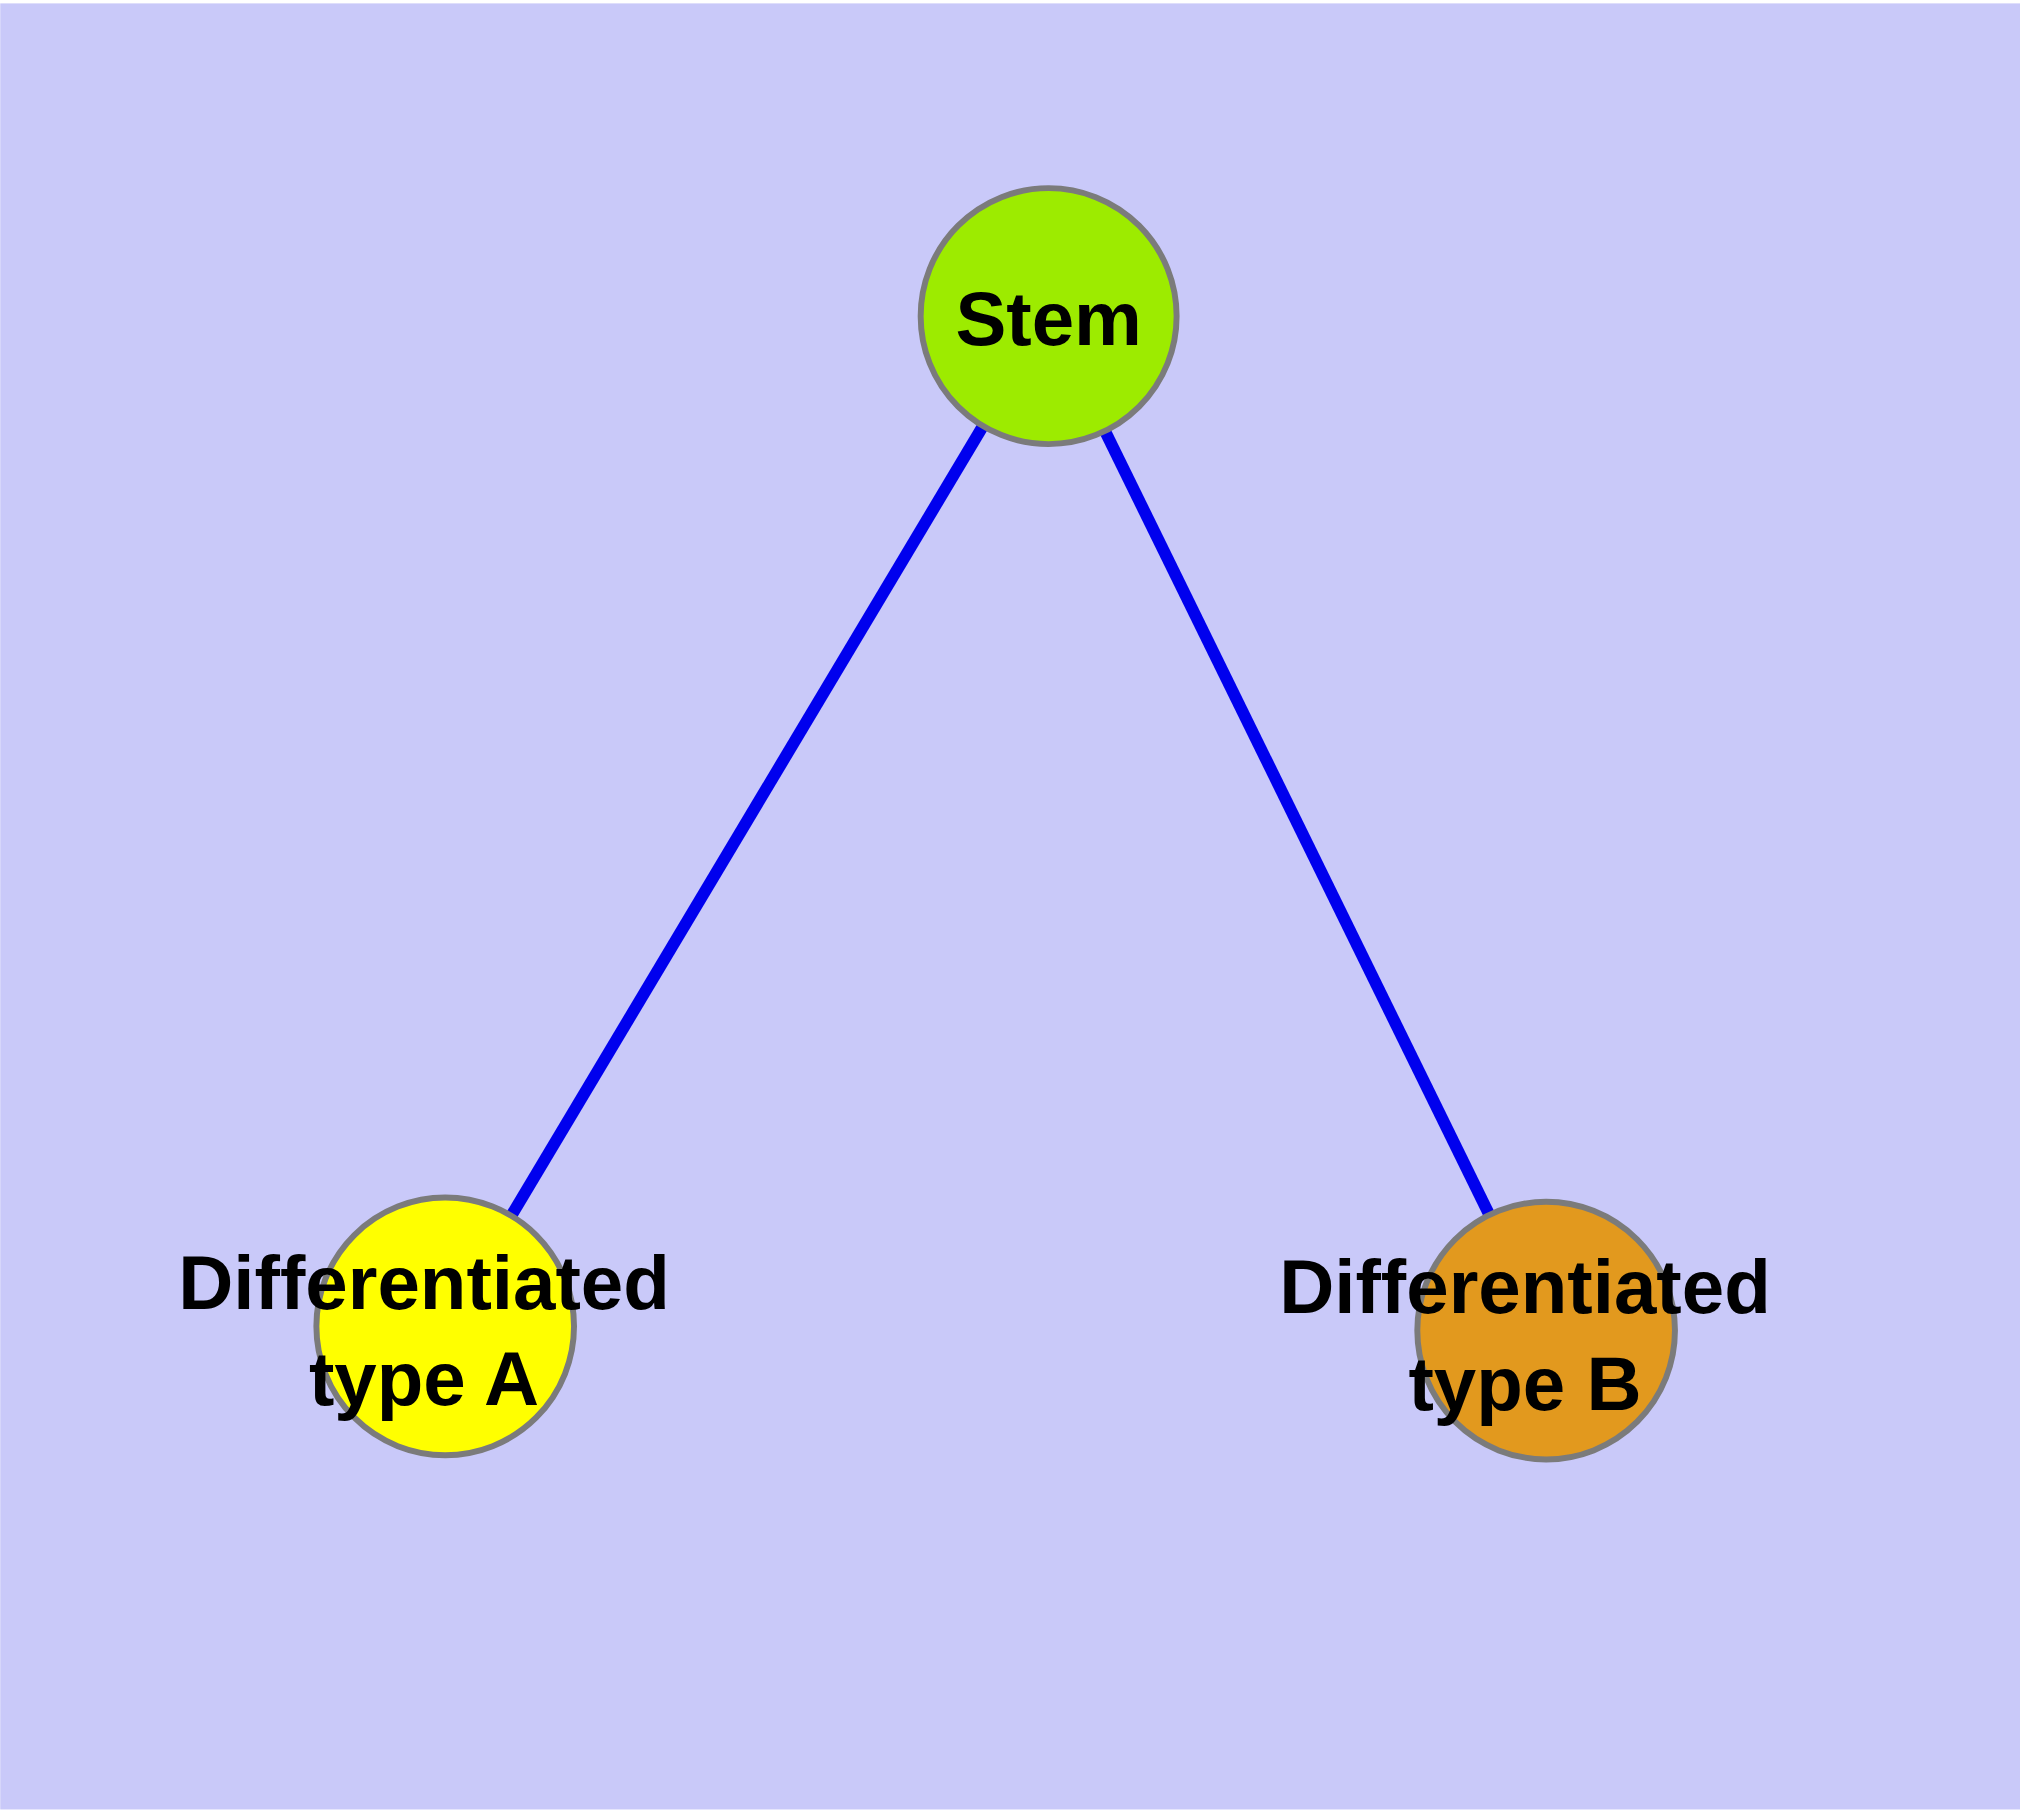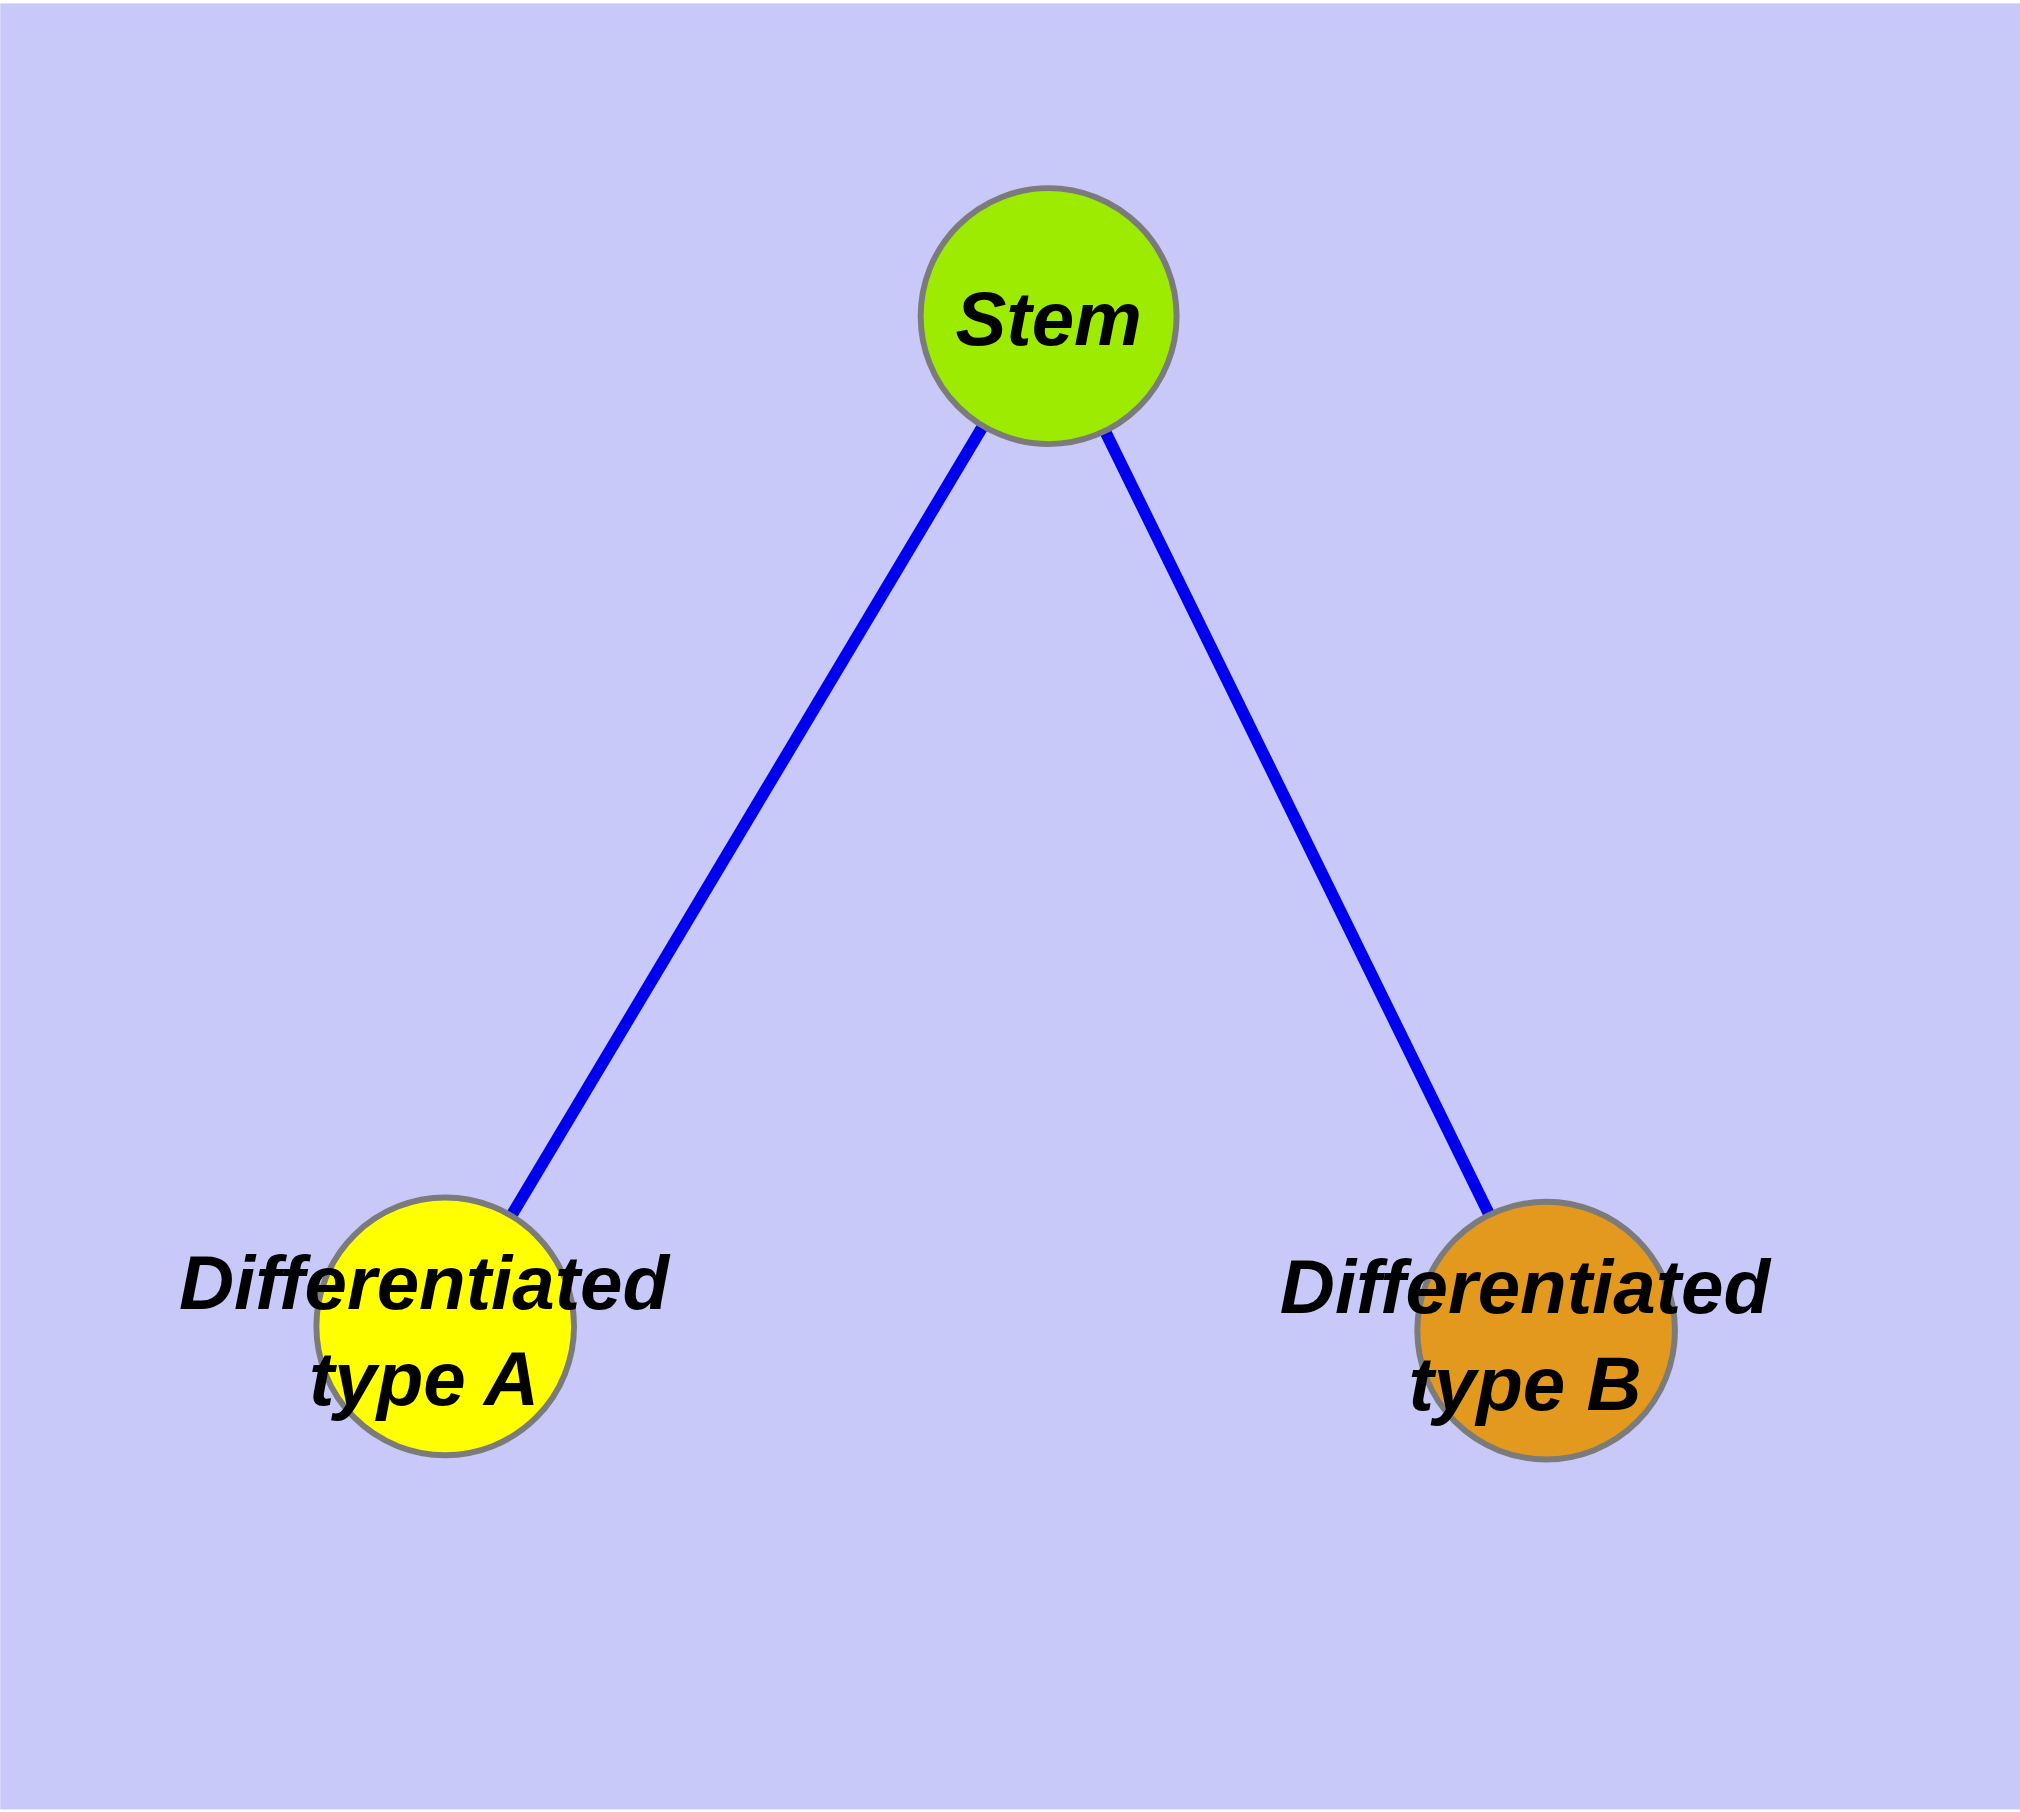--- a/index.html
+++ b/index.html
@@ -7,21 +7,20 @@
     padding: 0;
     width: 2021px;
     height: 1812px;
     background: #ffffff;
     overflow: hidden;
   }
   .canvas-wrap {
     position: relative;
     width: 1631px;
     height: 1812px;
-    font-style: italic;
   }
   svg {
     display: block;
   }
   .edge {
     stroke-width: 14;
     fill: none;
   }
   .node {
     stroke: #7b7b7b;

